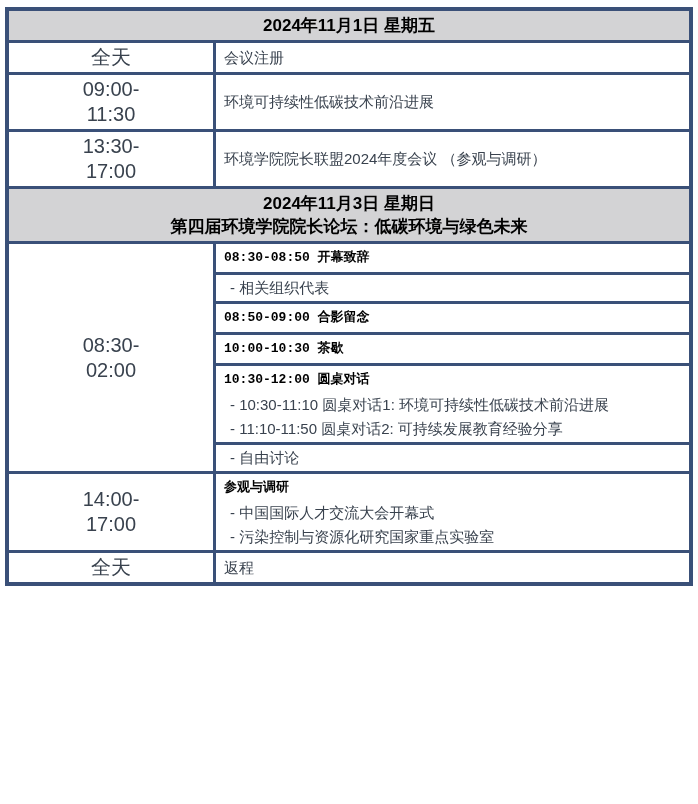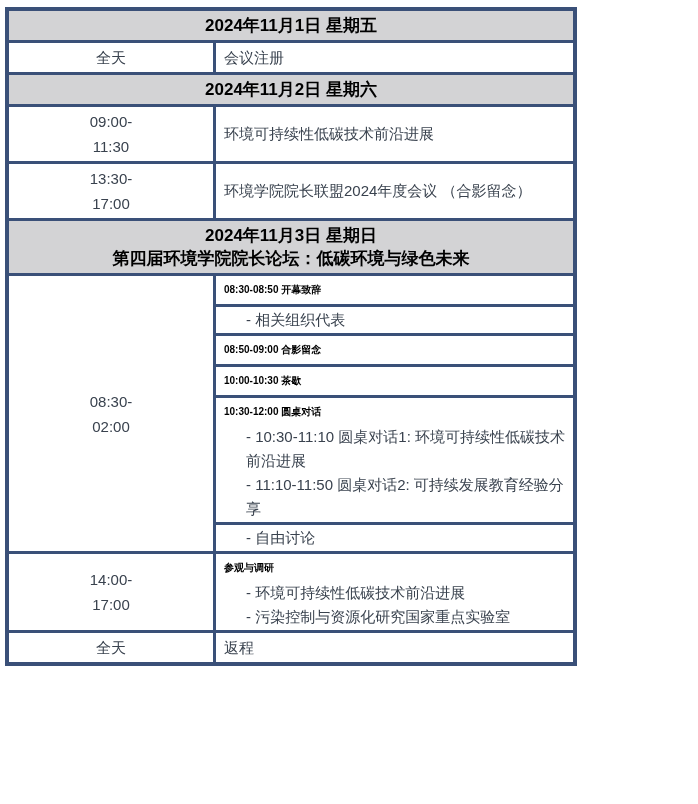--- a/index.html
+++ b/index.html
@@ -7,95 +7,92 @@
     --header-bg:#D3D3D5;
     --header-text:#000000;
     --body-text:#39424E;
     --heading-text:#000000;
     --page-bg:#FFFFFF;
   }
   *{box-sizing:border-box;margin:0;padding:0;}
   html,body{width:698px;height:804px;background:var(--page-bg);
     font-family:"Liberation Sans","DejaVu Sans",sans-serif;}
   .tbl{
-    position:absolute;left:5px;top:7px;width:572px;
+    position:absolute;left:5px;top:7px;width:688px;
     border:4px solid var(--border);
     background:#fff;
   }
   .tbl > * + *{border-top:3px solid var(--border);}
   .day-header{
     background:var(--header-bg);
     color:var(--header-text);
     text-align:center;
     font-weight:bold;
     font-size:17px;
     line-height:23px;
     padding:3px 4px;
   }
   .srow{display:flex;align-items:stretch;background:#fff;}
   .time-cell{
     flex:0 0 207px;width:207px;
     border-right:3px solid var(--border);
     display:flex;flex-direction:column;justify-content:center;align-items:center;
-    font-size:15px;color:var(--body-text);
+    font-size:20px;color:var(--body-text);
     padding:2px 0;
   }
   .time-line{line-height:25px;text-align:center;}
   .content-cell{flex:1;display:flex;flex-direction:column;}
   .content-cell > * + *{border-top:3px solid var(--border);}
   .cell{
     flex:1;
     padding:1px 8px;
     display:flex;flex-direction:column;justify-content:center;
     font-size:15px;color:var(--body-text);
   }
   .line{line-height:24px;}
-  .line.heading{font-weight:bold;color:var(--heading-text);line-height:26px;font-size:10px;}
-  .line.bullet{padding-left:6px;margin-left:16px;}
+  .line.heading{font-weight:bold;color:var(--heading-text);line-height:26px;font-size:13px;font-family:Liberation Mono, monospace;}
+  .line.bullet{padding-left:6px;}
   .line.plain{}
 </style>
 </head>
 <body>
 
 <div class="tbl">
     <div class="day-header">
       <div class="day-header-line">2024年11月1日 星期五</div>
     </div>
     <div class="srow">
       <div class="time-cell">
         <div class="time-line">全天</div>
       </div>
       <div class="content-cell">
         <div class="cell">
           <div class="line plain">会议注册</div>
         </div>
       </div>
     </div>
-    <div class="day-header">
-      <div class="day-header-line">2024年11月2日 星期六</div>
-    </div>
     <div class="srow">
       <div class="time-cell">
         <div class="time-line">09:00-</div>
         <div class="time-line">11:30</div>
       </div>
       <div class="content-cell">
         <div class="cell">
           <div class="line plain">环境可持续性低碳技术前沿进展</div>
         </div>
       </div>
     </div>
     <div class="srow">
       <div class="time-cell">
         <div class="time-line">13:30-</div>
         <div class="time-line">17:00</div>
       </div>
       <div class="content-cell">
         <div class="cell">
-          <div class="line plain">环境学院院长联盟2024年度会议 （合影留念）</div>
+          <div class="line plain">环境学院院长联盟2024年度会议 （参观与调研）</div>
         </div>
       </div>
     </div>
     <div class="day-header">
       <div class="day-header-line">2024年11月3日 星期日</div>
       <div class="day-header-line">第四届环境学院院长论坛：低碳环境与绿色未来</div>
     </div>
     <div class="srow">
       <div class="time-cell">
         <div class="time-line">08:30-</div>
@@ -125,21 +122,21 @@
       </div>
     </div>
     <div class="srow">
       <div class="time-cell">
         <div class="time-line">14:00-</div>
         <div class="time-line">17:00</div>
       </div>
       <div class="content-cell">
         <div class="cell">
           <div class="line heading">参观与调研</div>
-          <div class="line bullet">- 环境可持续性低碳技术前沿进展</div>
+          <div class="line bullet">- 中国国际人才交流大会开幕式</div>
           <div class="line bullet">- 污染控制与资源化研究国家重点实验室</div>
         </div>
       </div>
     </div>
     <div class="srow">
       <div class="time-cell">
         <div class="time-line">全天</div>
       </div>
       <div class="content-cell">
         <div class="cell">

